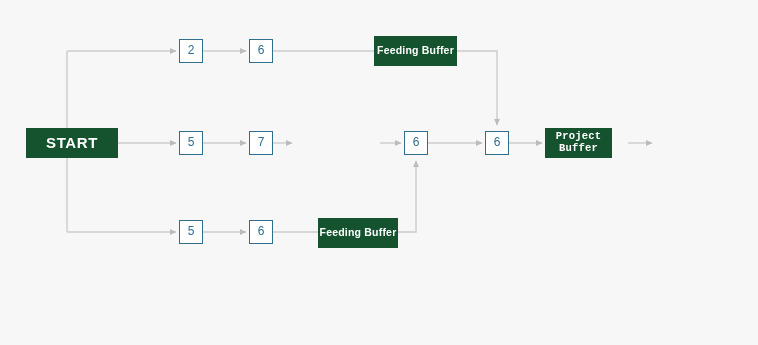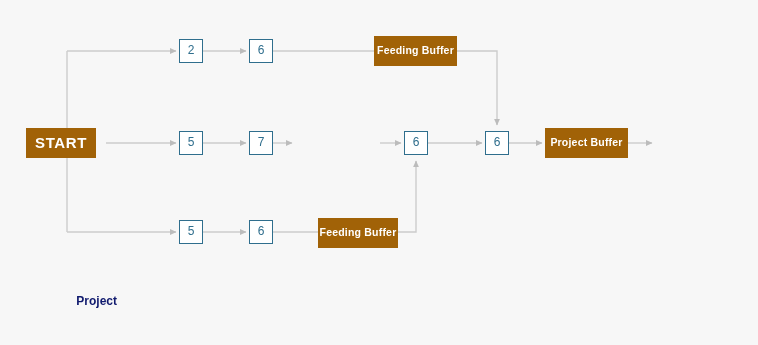--- a/index.html
+++ b/index.html
@@ -28,21 +28,21 @@
   .node {
     position: absolute;
     box-sizing: border-box;
     display: flex;
     align-items: center;
     justify-content: center;
     text-align: center;
     line-height: 1.1;
   }
   .node.blue {
-    background: #a16207;
+    background: #14532d;
     color: #ffffff;
     font-weight: bold;
   }
   .node.terminal {
     font-size: 15px;
     letter-spacing: 0.6px;
   }
   .node.buffer {
     font-size: 10.5px;
     letter-spacing: 0.2px;
@@ -108,21 +108,21 @@
       <path d="M428,143 L482,143" marker-end="url(#arw)"></path>
       <path d="M509,143 L542,143" marker-end="url(#arw)"></path>
       <path d="M628,143 L652,143" marker-end="url(#arw)"></path>
 
       <path d="M203,232 L246,232" marker-end="url(#arw)"></path>
       <path d="M273,232 L318,232"></path>
       <path d="M398,232 L416,232 L416,161" marker-end="url(#arw)"></path>
     </g>
   </svg>
 
-  <div class="node blue terminal" style="left:26px;top:128px;width:70px;height:30px;">
+  <div class="node blue terminal" style="left:26px;top:128px;width:92px;height:30px;">
     <span>START</span>
   </div>
 
 
   <div class="node num" style="left:179px;top:39px;width:24px;height:24px;">
     <span>2</span>
   </div>
   <div class="node num" style="left:249px;top:39px;width:24px;height:24px;">
     <span>6</span>
   </div>
@@ -135,31 +135,30 @@
   </div>
   <div class="node num" style="left:249px;top:131px;width:24px;height:24px;">
     <span>7</span>
   </div>
   <div class="node num" style="left:404px;top:131px;width:24px;height:24px;">
     <span>6</span>
   </div>
   <div class="node num" style="left:485px;top:131px;width:24px;height:24px;">
     <span>6</span>
   </div>
-  <div class="node blue buffer" style="left:545px;top:128px;width:83px;height:30px;">
+  <div class="node blue buffer" style="left:545px;top:128px;width:67px;height:30px;font-family:Liberation Mono, monospace;">
     <span>Project Buffer</span>
   </div>
 
   <div class="node num" style="left:179px;top:220px;width:24px;height:24px;">
     <span>5</span>
   </div>
   <div class="node num" style="left:249px;top:220px;width:24px;height:24px;">
     <span>6</span>
   </div>
   <div class="node blue buffer" style="left:318px;top:218px;width:80px;height:30px;">
     <span>Feeding Buffer</span>
   </div>
 
   <div id="logo">
-    <div class="logo-sub">Project</div>
   </div>
 
 </div>
 
 </body></html>

